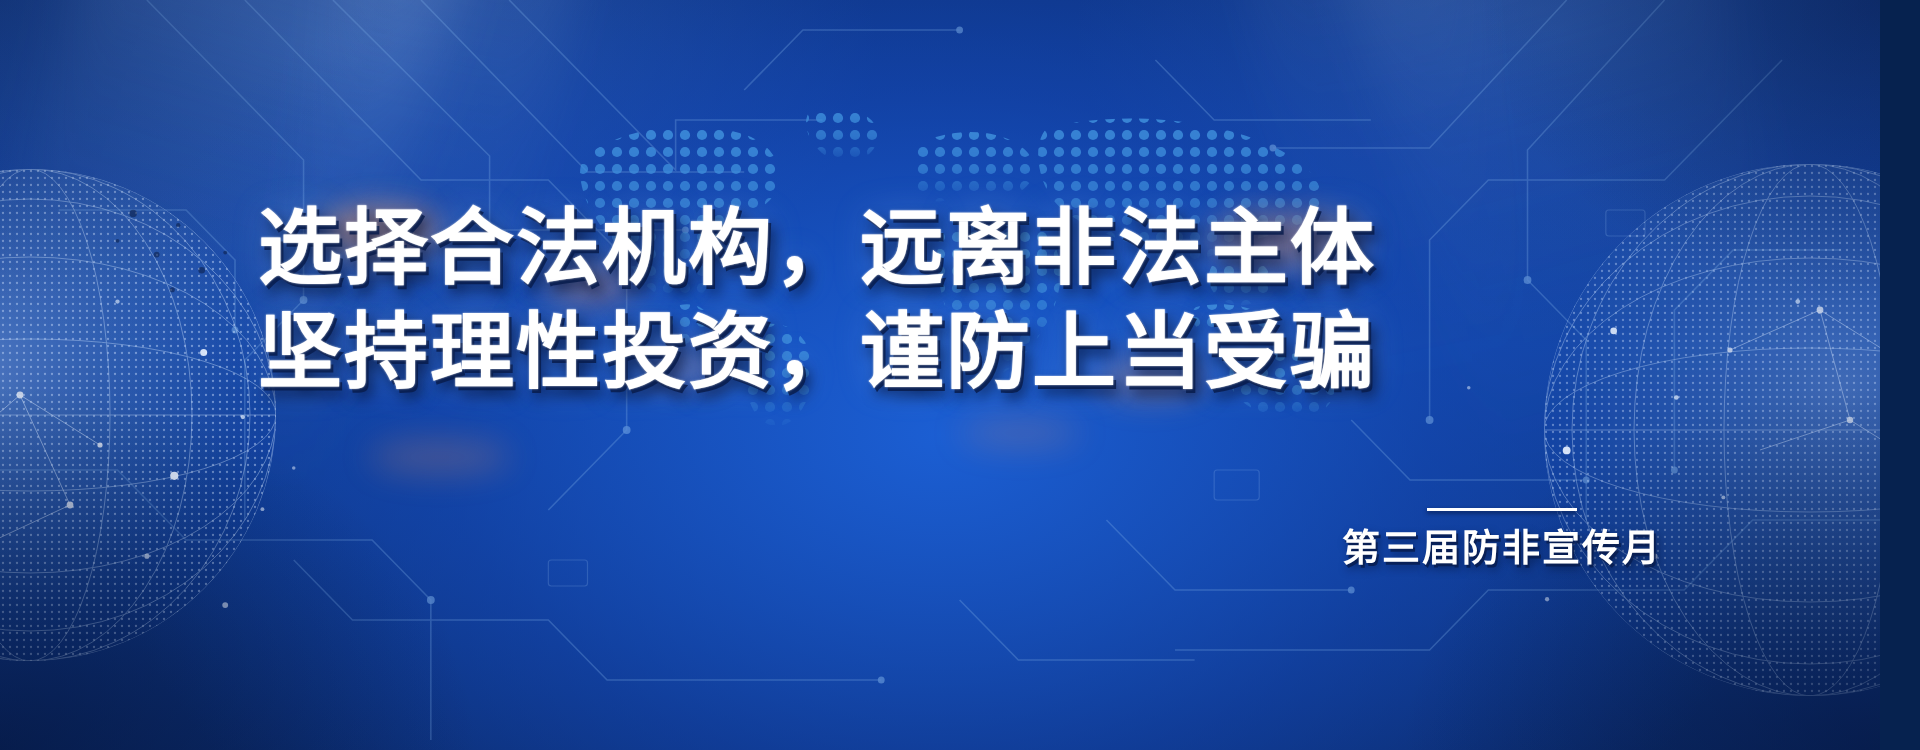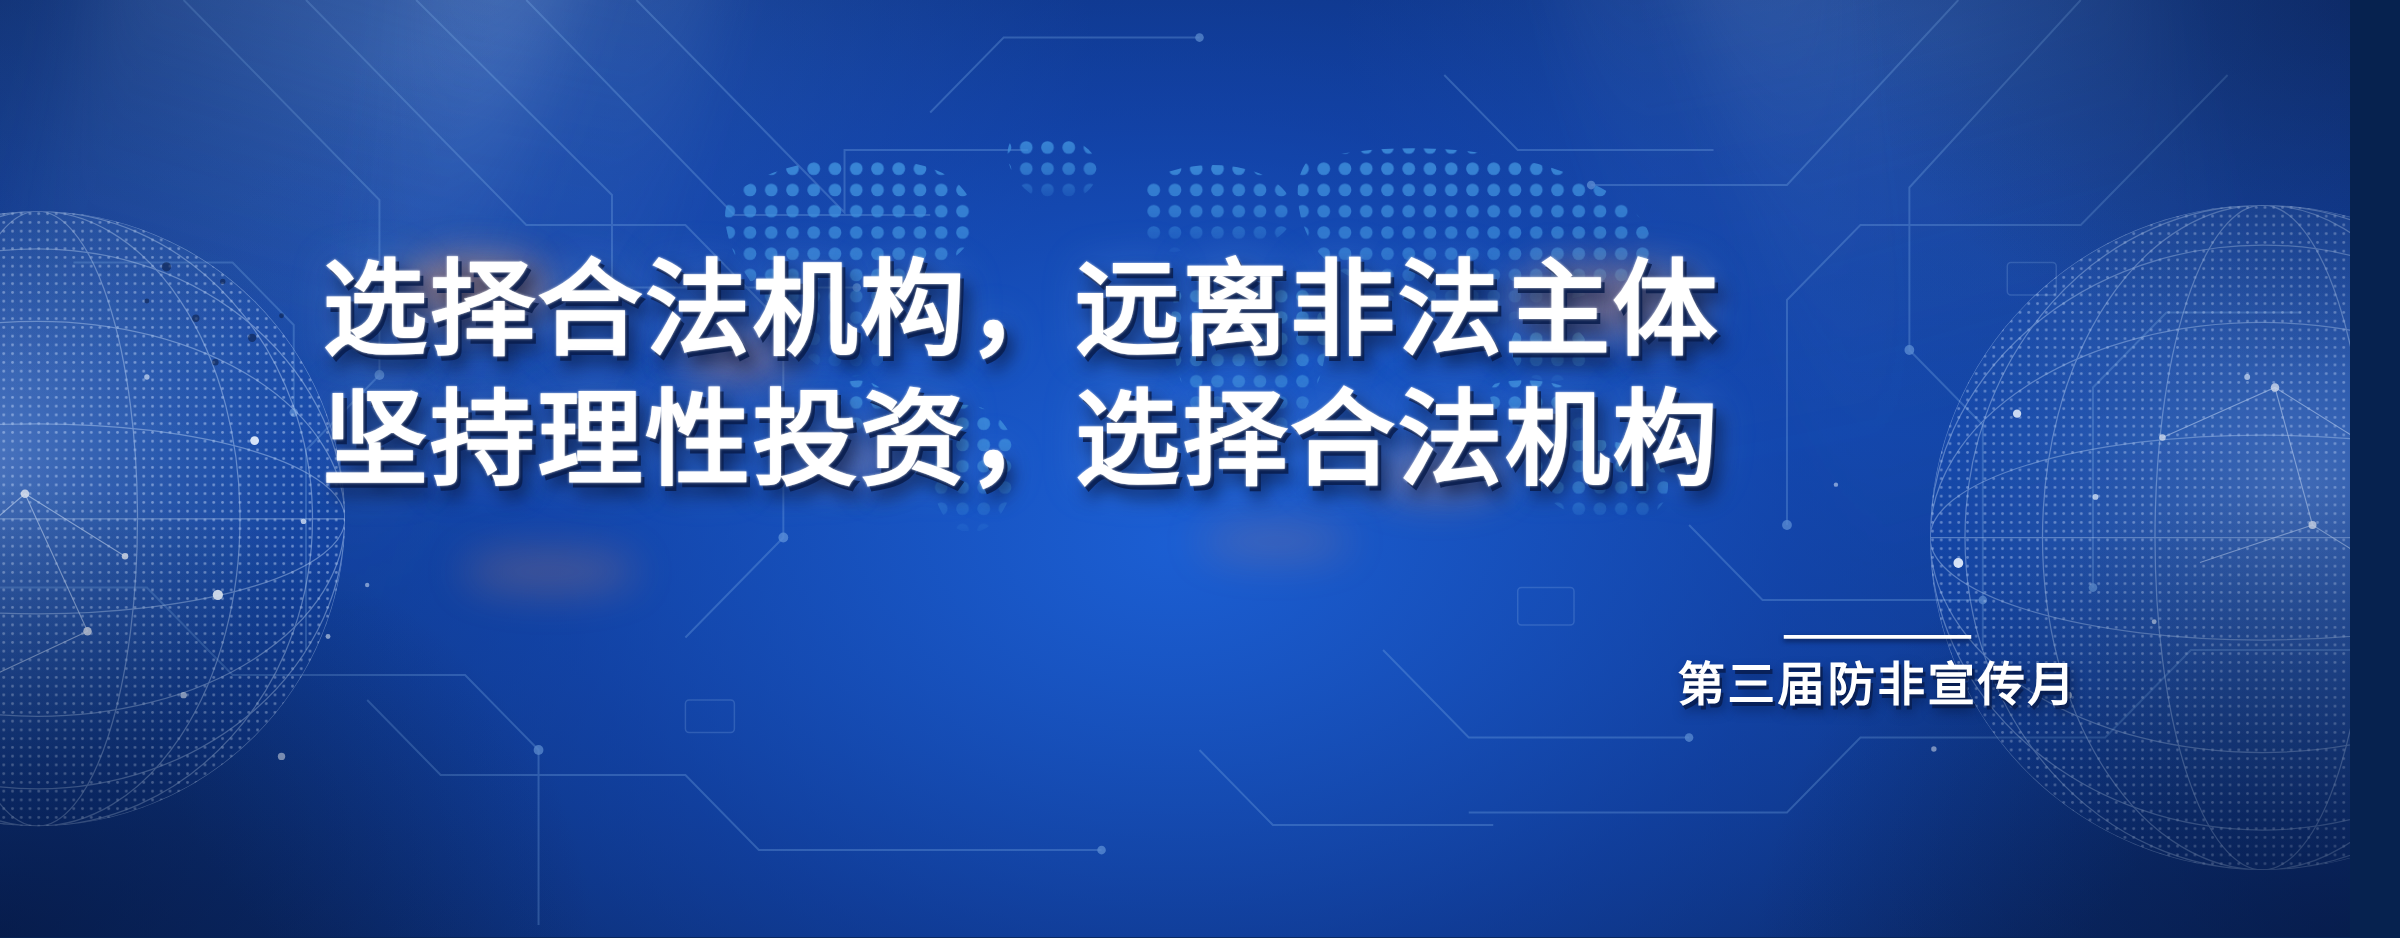--- a/index.html
+++ b/index.html
@@ -348,21 +348,21 @@
   <div class="glint g3"></div>
   <div class="glint g4"></div>
   <div class="glint g5"></div>
   <div class="glint g6"></div>
   <div class="glint g7"></div>
 
   <div class="content">
 
     <div class="headline">
       <span class="hl-line">选择合法机构，远离非法主体</span>
-      <span class="hl-line">坚持理性投资，选择合法机构</span>
+      <span class="hl-line">坚持理性投资，谨防上当受骗</span>
     </div>
 
     <div class="subtitle-row">
       <span class="sub-rule"></span>
       <span class="subtitle">第三届防非宣传月</span>
     </div>
 
   </div>
 </div>
 

